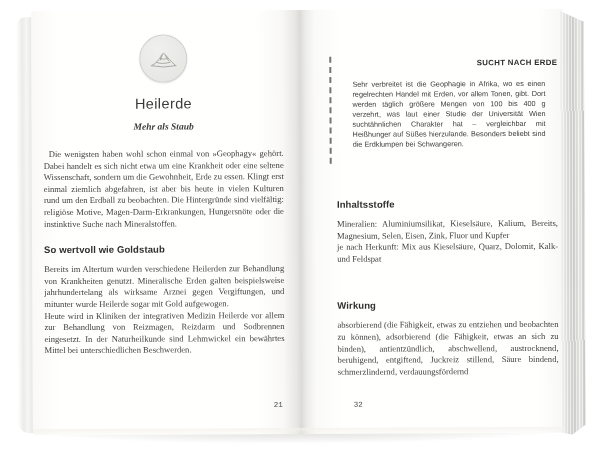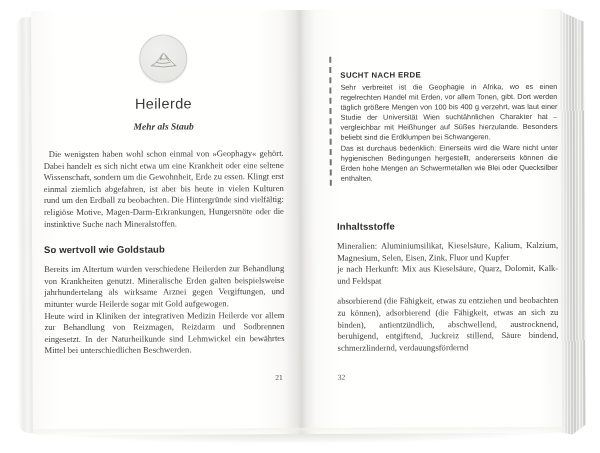--- a/index.html
+++ b/index.html
@@ -64,38 +64,39 @@
   .body-text {
     margin:0; font-size:8.6px; line-height:11.6px; text-align:justify; color:#403f3c;
   }
   .intro-left { margin-top:17px; text-indent:5px; }
   .sec-heading {
     margin:14px 0 0 0; font-family:"Liberation Sans", sans-serif; font-weight:bold;
     font-size:9.5px; color:#2e2e2c; letter-spacing:0.1px;
   }
   .after-heading { margin-top:9px; }
   .pagenum {
-    position:absolute; bottom:52px; font-size:7.5px; color:#4a4a47;
-    font-family:Liberation Serif, serif;
+    position:absolute; bottom:25px; font-size:7.5px; color:#4a4a47;
+    font-family:Liberation Mono, monospace;
+    margin-left:16px;
   }
   .pagenum-left { right:18px; }
   .pagenum-right { left:37px; }
 
   
   .rp-inner { box-sizing:border-box; padding:32px 6px 0 37px; height:100%; position:relative; }
   .callout {
     margin:15px 0 0 -7px; padding:2px 0 2px 9px;
     border-left:2px dashed #75756f;
   }
   .callout-title {
-    margin:12px 0 3px 0; font-family:"Liberation Sans", sans-serif; font-weight:bold;
-    font-size:7.8px; letter-spacing:0.35px; color:#2d2d2b;
+    margin:0 0 3px 0; font-family:"Liberation Sans", sans-serif; font-weight:bold;
+    font-size:7.8px; letter-spacing:0.35px; color:#2d2d2b;text-align:right;
   }
   .callout-text {
-    margin:0; font-family:"Liberation Sans", sans-serif;
+    margin:12px; font-family:"Liberation Sans", sans-serif;
     font-size:7.3px; line-height:10px; text-align:justify; color:#3c3c39;
   }
   .callout-text + .callout-text { margin-top:1px; }
   .rp-heading { margin-top:35px; }
   .mineral-lead { font-weight:normal; }
   svg .sketch { stroke:#8b8b85; stroke-width:0.9; fill:none; stroke-linecap:round; }
 </style>
 </head>
 <body>
 
@@ -130,27 +131,27 @@
         <div class="pagenum pagenum-left">21</div>
       </div>
     </div>
 
     <div class="page page-right">
       <div class="rp-inner">
 
         <div class="callout">
           <h3 class="callout-title">SUCHT NACH ERDE</h3>
           <p class="callout-text">Sehr verbreitet ist die Geophagie in Afrika, wo es einen regelrechten Handel mit Erden, vor allem Tonen, gibt. Dort werden täglich größere Mengen von 100 bis 400 g verzehrt, was laut einer Studie der Universität Wien suchtähnlichen Charakter hat – vergleichbar mit Heißhunger auf Süßes hierzulande. Besonders beliebt sind die Erdklumpen bei Schwangeren.</p>
-          <p class="callout-text">Das ist durchaus bedenklich: Einerseits wird die Ware nicht unter hygienischen Bedingungen hergestellt, andererseits können die Erden hohe Mengen an Schwermetallen wie Blei oder Quecksilber enthalten.</p>
         </div>
 
         <h2 class="sec-heading rp-heading">Inhaltsstoffe</h2>
-        <p class="body-text after-heading"><span class="mineral-lead">Mineralien:</span><span> Aluminiumsilikat, Kieselsäure, Kalium, Kalzium, Magnesium, Selen, Eisen, Zink, Fluor und Kupfer</span></p>
+        <p class="body-text after-heading"><span class="mineral-lead">Mineralien:</span><span> Aluminiumsilikat, Kieselsäure, Kalium, Bereits, Magnesium, Selen, Eisen, Zink, Fluor und Kupfer</span></p>
         <p class="body-text">je nach Herkunft: Mix aus Kieselsäure, Quarz, Dolomit, Kalk- und Feldspat</p>
 
+        <h2 class="sec-heading rp-heading">Wirkung</h2>
         <p class="body-text after-heading">absorbierend (die Fähigkeit, etwas zu entziehen und beobachten zu können), adsorbierend (die Fähigkeit, etwas an sich zu binden), antientzündlich, abschwellend, austrocknend, beruhigend, entgiftend, Juckreiz stillend, Säure bindend, schmerzlindernd, verdauungsfördernd</p>
 
         <div class="pagenum pagenum-right">32</div>
       </div>
     </div>
 
     <div class="gutter"></div>
     <div class="edge-right"></div>
     <div class="bottom-curl"></div>
   </div>

